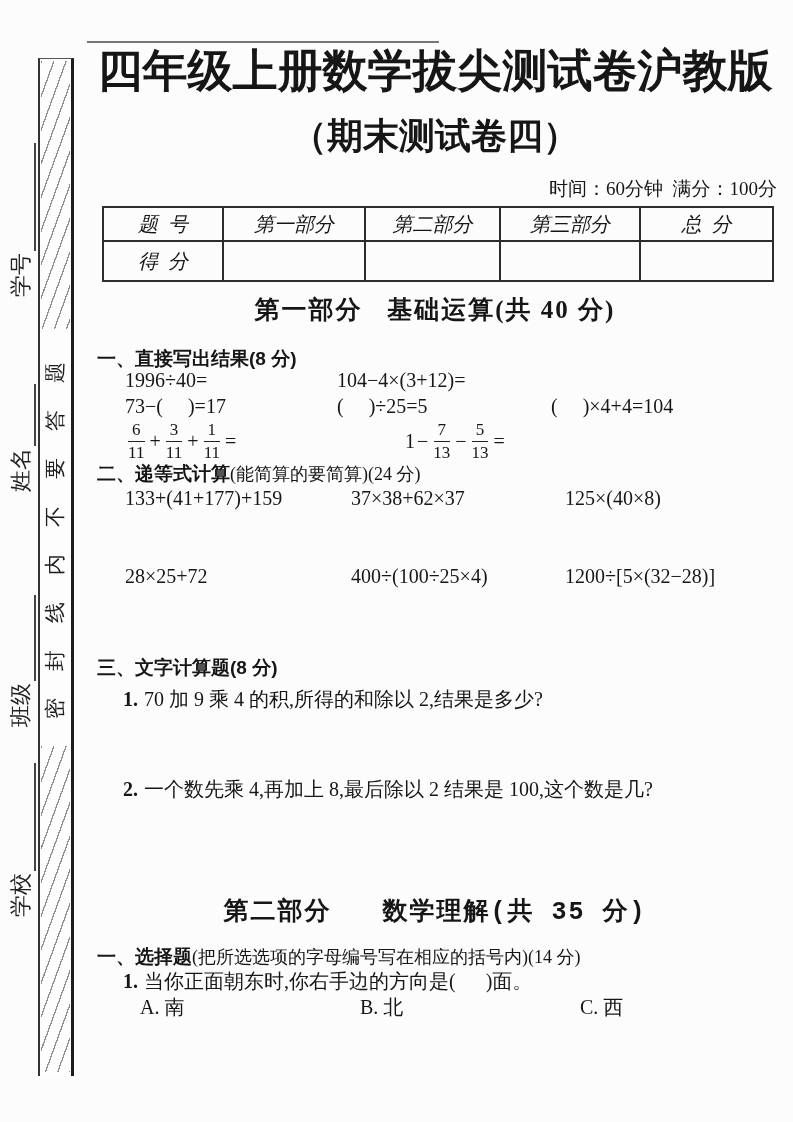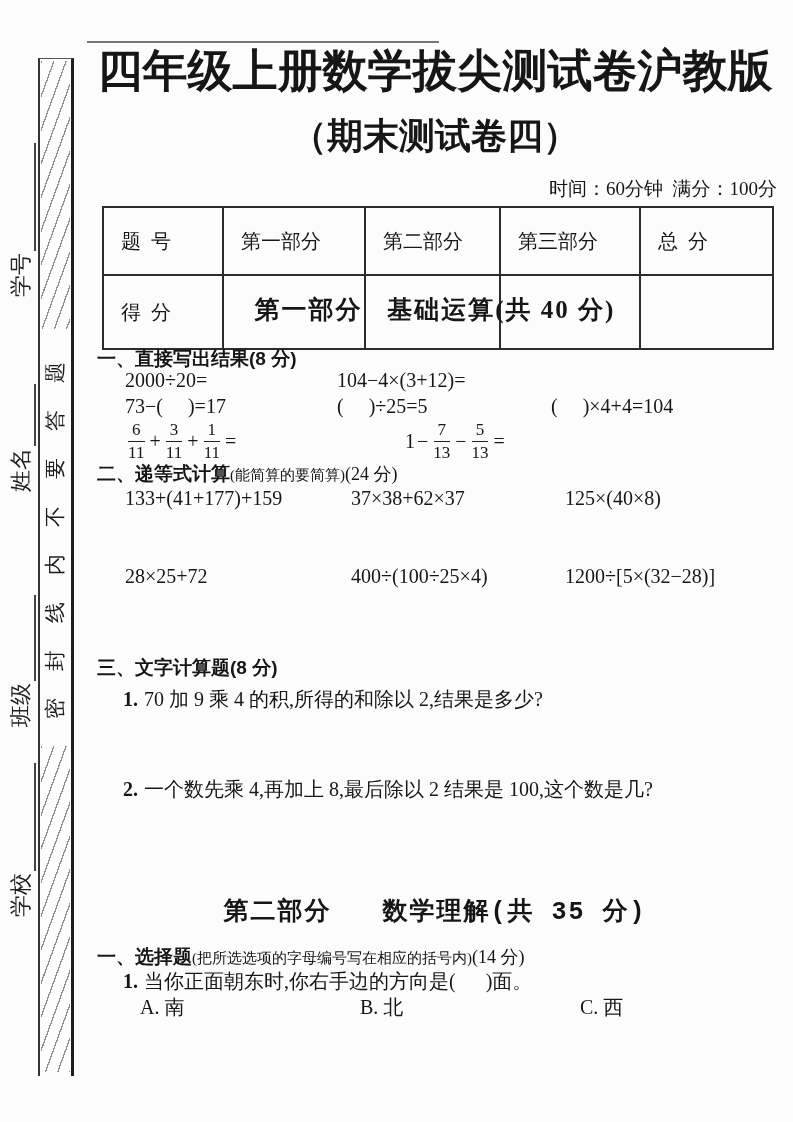--- a/index.html
+++ b/index.html
@@ -39,31 +39,31 @@
   
   .content{position:absolute;left:85px;top:0;width:700px;height:1122px;}
   .title{top:44px;left:0;width:100%;text-align:center;
     font-family:"Liberation Sans","DejaVu Sans",sans-serif;font-weight:900;font-size:45px;line-height:1.2;}
   .subtitle{top:112px;left:0;width:100%;text-align:center;
     font-family:"Liberation Sans","DejaVu Sans",sans-serif;font-weight:900;font-size:36px;}
   .meta{top:176px;left:0;width:692px;text-align:right;font-size:19px;}
 
   .score-table{top:206px;left:17px;}
   .score-table table{border-collapse:collapse;}
-  .score-table td{border:2px solid #2c2c2c;font-size:20px;padding:17px;}
+  .score-table td{border:2px solid #2c2c2c;text-align:center;font-size:20px;padding:0;font-style:italic;}
   .score-table tr.hdr td{height:32px;}
   .score-table tr.val td{height:38px;}
 
   .part-heading{left:0;width:100%;text-align:center;font-weight:bold;font-size:25px;letter-spacing:2px;}
   .p1-heading{top:293px;}
   .p2-heading{top:894px;font-family:Liberation Mono, monospace;}
 
   .sec-title{left:12px;font-family:"Liberation Sans","DejaVu Sans",sans-serif;
     font-weight:bold;font-size:19px;white-space:nowrap;}
-  .sec-title .note{font-family:"Liberation Serif","DejaVu Serif",serif;font-weight:normal;font-size:15px;}
+  .sec-title .note{font-family:"Liberation Serif","DejaVu Serif",serif;font-weight:normal;font-size:18px;}
   .sec-title .score{font-weight:bold;}
   .sec-title .score.light{font-family:"Liberation Serif","DejaVu Serif",serif;font-weight:normal;font-size:18px;}
 
   .prob-row{left:12px;width:688px;display:grid;font-size:20px;white-space:nowrap;}
   .s1-cols{grid-template-columns:212px 214px 1fr;padding-left:28px;}
   .s2-cols{grid-template-columns:226px 214px 1fr;padding-left:28px;}
   .s1r1{top:369px;} .s1r2{top:395px;}
   .s2r1{top:487px;} .s2r2{top:565px;}
 
   .frac-row{top:420px;left:40px;display:flex;align-items:center;font-size:20px;}
@@ -145,21 +145,21 @@
       </tbody>
         </table>
     </div>
 
     <div class="abs part-heading p1-heading">第一部分&nbsp;&nbsp;&nbsp;基础运算(共 40 分)</div>
 
     <div class="abs sec-title" style="top:346px;">
       <span>一、直接写出结果</span><span class="score">(8 分)</span>
     </div>
     <div class="abs prob-row s1-cols s1r1">
-      <span>2000÷20=</span>
+      <span>1996÷40=</span>
       <span>104−4×(3+12)=</span>
     </div>
     <div class="abs prob-row s1-cols s1r2">
       <span>73−(&nbsp;&nbsp;&nbsp;&nbsp;&nbsp;)=17</span>
       <span>(&nbsp;&nbsp;&nbsp;&nbsp;&nbsp;)÷25=5</span>
       <span>(&nbsp;&nbsp;&nbsp;&nbsp;&nbsp;)×4+4=104</span>
     </div>
 
     <div class="abs frac-row">
       <span class="fexpr first">

